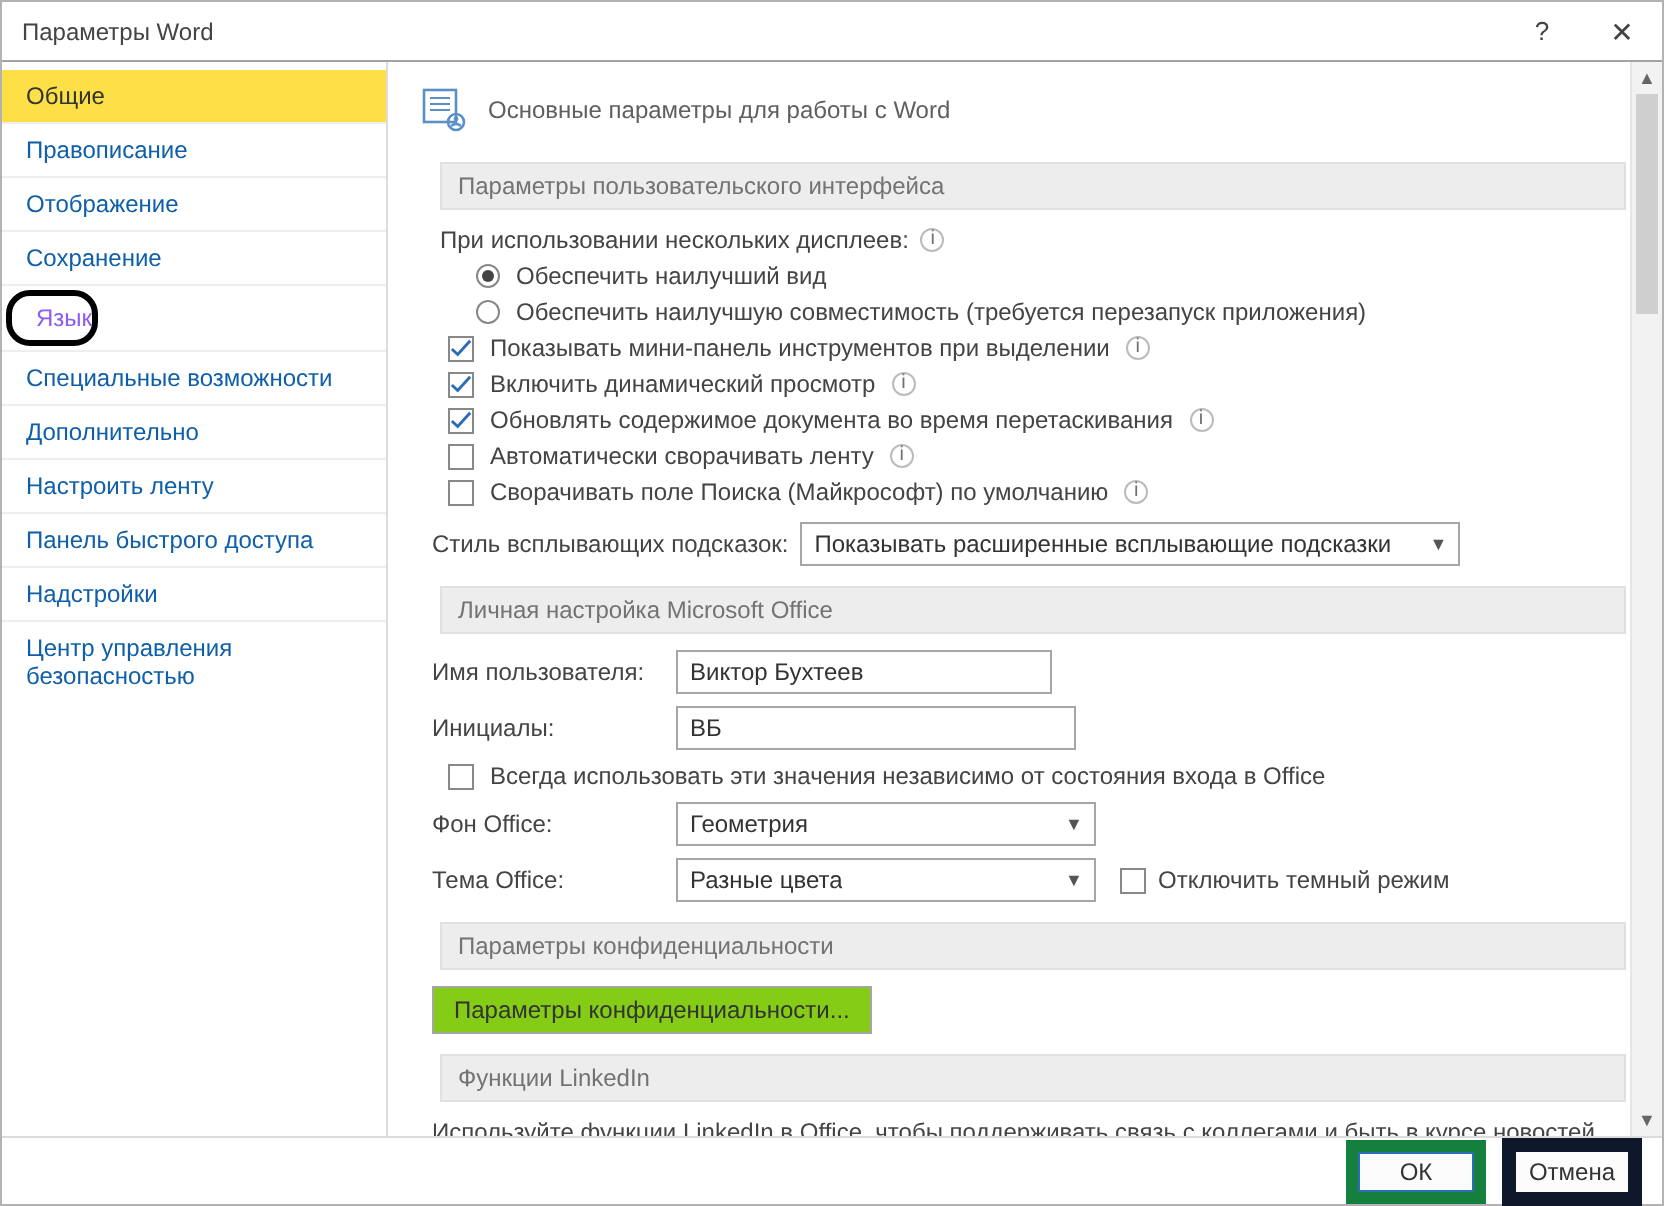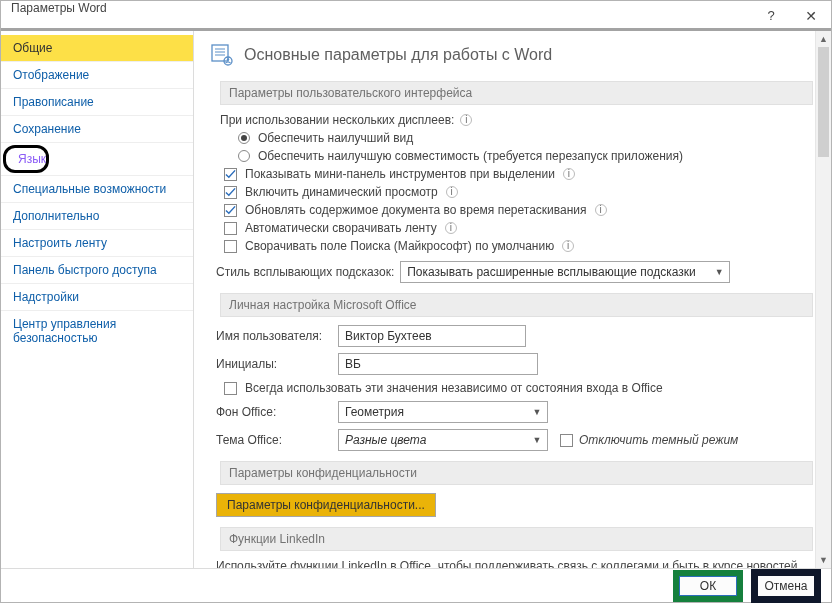--- a/index.html
+++ b/index.html
@@ -2,22 +2,22 @@
 <html><head>
 <meta charset="utf-8">
 <style>
   * { box-sizing: border-box; margin: 0; padding: 0; font-family: "Segoe UI", Tahoma, sans-serif; font-size: 12px; }
   body { background: #fff; }
   .dialog {
     width: 832px; height: 603px; border: 1px solid #b3b3b3;
     display: flex; flex-direction: column; background: #fff;
   }
   .titlebar {
-    height: 30px; display: flex; align-items: flex-start; padding: 0 6px 0 10px;
-    border-bottom: 3px solid #a3a3a3; position: relative;
+    height: 30px; display: flex; align-items: center; padding: 0 6px 0 10px;
+    border-bottom: 1px solid #a3a3a3; position: relative;
   }
   .titlebar .t-title { color: #444; }
   .titlebar .t-controls { position: absolute; right: 0; top: 0; display: flex; }
   .titlebar .t-btn {
     width: 40px; height: 29px; display: flex; align-items: center; justify-content: center;
     color: #444; cursor: default;
   }
   .titlebar .t-btn .x { font-size: 14px; }
   .titlebar .t-btn .q { font-size: 13px; }
 
@@ -46,21 +46,21 @@
   .scroll {
     position: absolute; right: 0; top: 0; bottom: 0; width: 16px;
     background: #f2f2f2; border-left: 1px solid #e6e6e6;
   }
   .scroll .arrow { width: 100%; height: 16px; display:flex; align-items:center; justify-content:center; color:#666; font-size:9px; }
   .scroll-track { position:absolute; top:16px; bottom:16px; left:0; right:0; }
   .thumb { position:absolute; left:2px; right:2px; top:0; height:110px; background:#cfcfcf; }
 
   .page-head { display:flex; align-items:center; gap:10px; padding: 2px 0 10px 6px; }
   .page-head svg { flex: 0 0 auto; }
-  .page-head .ph-text { color: #5f5f5f; font-size: 16px; }
+  .page-head .ph-text { color: #5f5f5f; font-size: 12px; }
 
   .section-head {
     background:#ededed; border:1px solid #e0e0e0; padding:4px 8px; color:#737373; font-size:12px;
     margin: 4px 16px 8px 16px;
   }
   .section-body { margin: 0 16px 10px 12px; }
 
   .lbl-row { display:flex; align-items:center; gap:6px; margin: 2px 0 4px 4px; }
   .info-icon {
     width:12px; height:12px; display:inline-flex; align-items:center; justify-content:center;
@@ -87,24 +87,24 @@
   }
   .combo {
     border:1px solid #a6a6a6; height:22px; display:flex; align-items:center; justify-content:space-between;
     padding:0 2px 0 6px; color:#333; background:#fff; min-width:160px;
   }
   .combo .cv { white-space:nowrap; overflow:hidden; }
   .combo .arr { width:16px; height:16px; display:flex; align-items:center; justify-content:center; color:#555; font-size:9px; }
 
   .form-grid { display:grid; grid-template-columns: 112px auto; row-gap:6px; column-gap:10px; align-items:center; }
   .form-grid .lbl { color:#444; }
-  .theme-row { display:flex; align-items:flex-end; gap:12px;font-style:italic; }
+  .theme-row { display:flex; align-items:flex-end; gap:12px; }
 
   .priv-btn {
-    display:inline-block; border:1px solid #a6a6a6; background:#eab308; padding:4px 10px; color:#333;
+    display:inline-block; border:1px solid #a6a6a6; background:#84cc16; padding:4px 10px; color:#333;
   }
 
   .footer {
     height: 34px; border-top:1px solid #dcdcdc; display:flex; align-items:center; justify-content:flex-end;
     gap:8px; padding: 0 10px; background:#fff;
   }
   .btn {
     border:7px solid #0f172a; background:#fcfcfc; padding:3px 0; width:70px; text-align:center; color:#333;
   }
   .btn.primary { border:6px solid #15803d; box-shadow: 0 0 0 1px #2b6dbb inset; }
@@ -125,22 +125,22 @@
       <div class="t-btn">
           <span class="x">✕</span>
         </div>
     </div>
   </div>
 
   <div class="body">
 
     <div class="sidebar">
       <div class="sb-item selected"><span>Общие</span></div>
+      <div class="sb-item"><span>Правописание</span></div>
       <div class="sb-item"><span>Отображение</span></div>
-      <div class="sb-item"><span>Правописание</span></div>
       <div class="sb-item"><span>Сохранение</span></div>
       <div class="sb-row">
         <div class="sb-item marked"><span>Язык</span></div>
       </div>
       <div class="sb-item"><span>Специальные возможности</span></div>
       <div class="sb-item"><span>Дополнительно</span></div>
       <div class="sb-item"><span>Настроить ленту</span></div>
       <div class="sb-item"><span>Панель быстрого доступа</span></div>
       <div class="sb-item"><span>Надстройки</span></div>
       <div class="sb-item" style="border-bottom:none"><span>Центр управления безопасностью</span></div>

